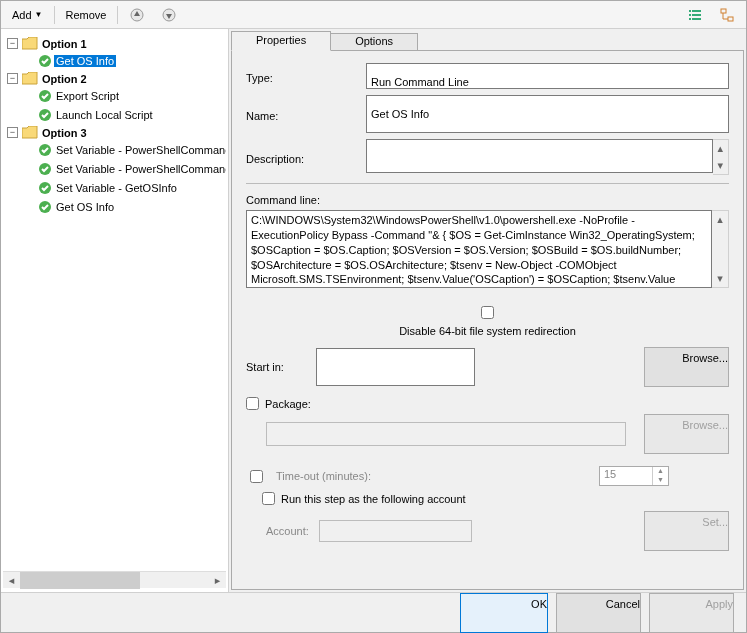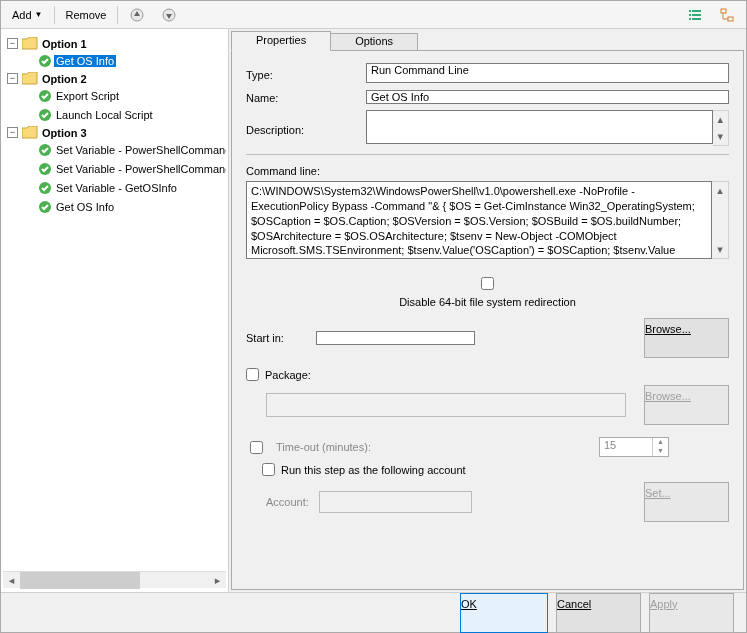--- a/index.html
+++ b/index.html
@@ -32,36 +32,36 @@
 .hscroll .arr.l { left: 0; } .hscroll .arr.r { right: 0; }
 .right-pane { flex: 1; display: flex; flex-direction: column; background: #f0f0f0; }
 .tabs { display: flex; height: 22px; background: #f0f0f0; padding: 2px 2px 0 2px; }
 .tab { padding: 2px 24px; border: 1px solid #aaa; border-bottom: none; background: #f0f0f0; margin-right: -1px; }
 .tab.active { background: #f0f0f0; border-bottom: 1px solid #f0f0f0; position: relative; z-index: 2; }
 .tab:not(.active) { margin-top: 2px; padding-top: 1px; padding-bottom: 1px; background: #e8e8e8; }
 .tabpage { flex: 1; border: 1px solid #aaa; margin: -1px 2px 2px 2px; background: #f0f0f0; padding: 12px 14px; overflow: auto; position: relative; z-index: 1; }
 .formrow { display: flex; align-items: center; margin-bottom: 6px; gap: 10px; }
 .formrow .flabel { width: 110px; padding-top: 3px; }
 .formrow .fval { flex: 1; }
-input[type=text], textarea, .readonly-box { width: 100%; border: 1px solid #7a7a7a; padding: 0 4px; font-family: inherit; font-size: 11px; background: #fff; }
+input[type=text], textarea, .readonly-box { width: 100%; border: 1px solid #7a7a7a; padding: 12px 4px; font-family: inherit; font-size: 11px; background: #fff; }
 textarea { resize: none; overflow: auto; }
 .readonly-box { background: #fff; color: #000; height: 20px; }
 .hr { border: none; border-top: 1px solid #bbb; margin: 8px 0 10px 0; }
 .section-label { margin-bottom: 4px; }
 .cmdline-wrap { display: flex; }
 .cmdline { flex: 1; height: 78px; border: 1px solid #7a7a7a; background: #fff; padding: 2px 4px; overflow: hidden; line-height: 1.35; }
 .vscroll { width: 17px; background: #f0f0f0; border: 1px solid #d0d0d0; border-left: none; display: flex; flex-direction: column; }
 .vscroll .arr { height: 17px; display: flex; align-items: center; justify-content: center; color: #666; }
 .vscroll .track { flex: 1; }
 .chk { display: flex; align-items: center; gap: 6px; margin: 10px 0; }
 .chk input { margin: 0; }
 .inline-row { display: flex; align-items: center; gap: 10px; margin: 8px 0; }
 .inline-row .il-label { width: 60px; }
 .inline-row input[type=text] { flex: 1; max-width: 290px; }
-.btn-std { width: 85px; height: 40px; border: 1px solid #adadad; background: #e1e1e1; text-align: left; line-height: 20px; text-decoration: underline; }
+.btn-std { width: 85px; height: 40px; border: 1px solid #adadad; background: #e1e1e1; text-align: right; line-height: 20px; }
 .btn-std.disabled { color: #a0a0a0; background: #e8e8e8; }
 .pkg-box { width: 360px; height: 24px; border: 1px solid #bcbcbc; background: #f0f0f0; margin-left: 20px; }
 .timeout-row { display: flex; align-items: center; gap: 10px; margin: 6px 0; }
 .spinner { display: inline-flex; border: 1px solid #aaa; background: #fff; color: #888; width: 70px; height: 20px; margin-left: auto; margin-right: 60px; }
 .spinner .spval { flex: 1; padding: 1px 4px; }
 .spinner .spbtns { width: 16px; display: flex; flex-direction: column; border-left: 1px solid #ccc; }
 .spinner .spbtns div { flex: 1; font-size: 7px; text-align: center; color: #888; }
 .acct-row { display: flex; align-items: center; gap: 10px; margin: 6px 0 6px 20px; }
 .acct-row .acct-box { flex: 1; max-width: 270px; height: 22px; border: 1px solid #bcbcbc; background: #f0f0f0; }
 .footer { height: 40px; border-top: 1px solid #d0d0d0; background: #f0f0f0; display: flex; align-items: center; justify-content: flex-end; gap: 8px; padding: 0 12px; }

